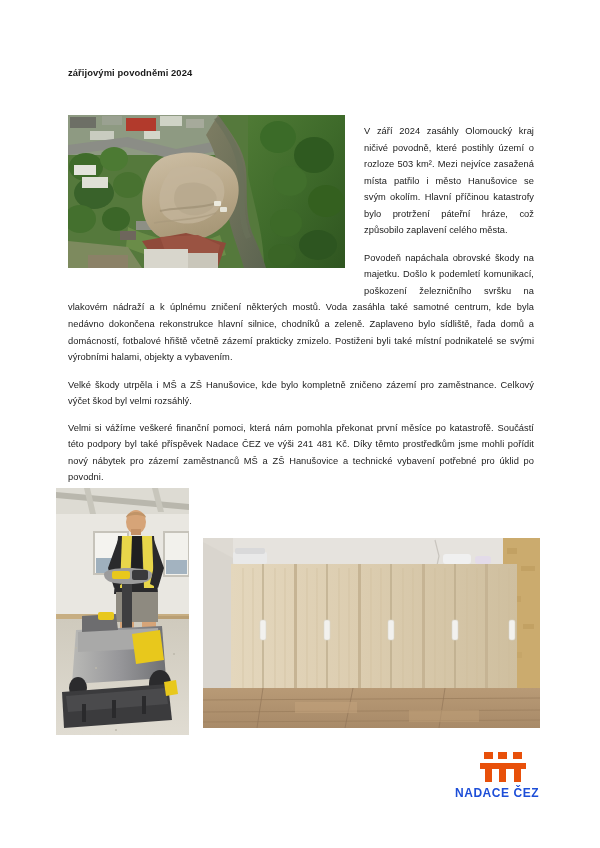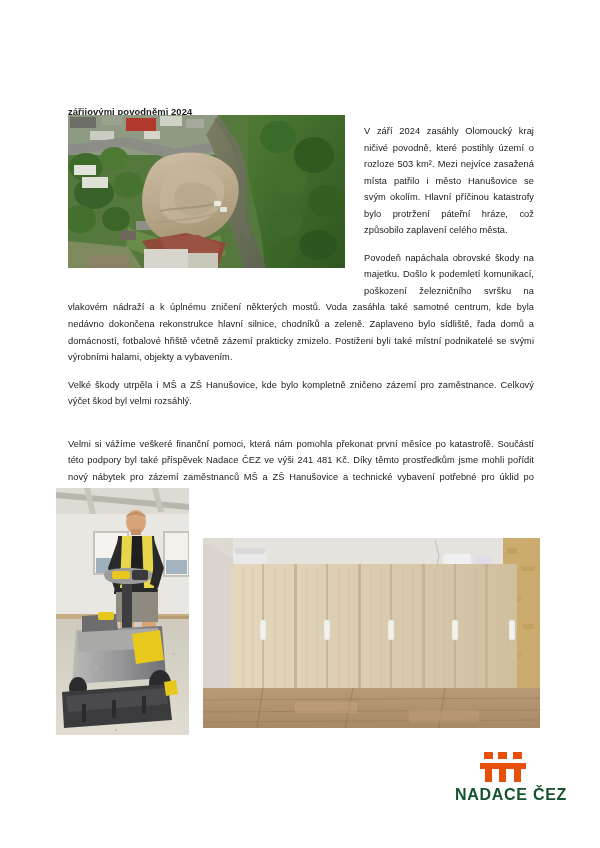--- a/index.html
+++ b/index.html
@@ -36,40 +36,39 @@
     text-justify: inter-word;
     letter-spacing: 0.01em;
   }
   .doc-title .line1 {
     display: block;
     text-align: justify;
     text-align-last: justify;
   }
   .doc-title .line2 {
     display: block;
-    margin-top: 39px;
   }
 
   
   .body-col {
     position: absolute;
     left: 68px;
     top: 123px;
     width: 466px;
   }
   p.para {
     margin: 0 0 11px 0;
     font-size: 9.3px;
     line-height: 1.78;
     text-align: justify;
     text-justify: inter-word;
     letter-spacing: 0.005em;
     color: #1a1a1a;
   }
-  p.para.tight { margin-bottom: 26px; }
+  p.para.tight { margin-bottom: 10px; }
 
   
   .photo-float {
     float: left;
     width: 282px;
     height: 158px;
     margin: 0 14px 4px 0;
     shape-outside: margin-box;
   }
 
@@ -137,25 +136,25 @@
     position: absolute;
     top: 17px;
     width: 7px;
     height: 13px;
     background: #e8500a;
   }
   .logo-leg.l1 { left: 5px; }
   .logo-leg.l2 { left: 19.5px; }
   .logo-leg.l3 { left: 34px; }
   .logo-text {
-    text-align: right;
-    font-size: 16px;
+    text-align: left;
+    font-size: 12px;
     font-weight: bold;
     letter-spacing: 0.045em;
-    color: #14532d;
+    color: #1d4ed8;
     font-family: "Liberation Sans", sans-serif;
     white-space: nowrap;
   }
 </style>
 </head>
 <body>
 
 <div class="page">
 
   <div class="doc-title">

